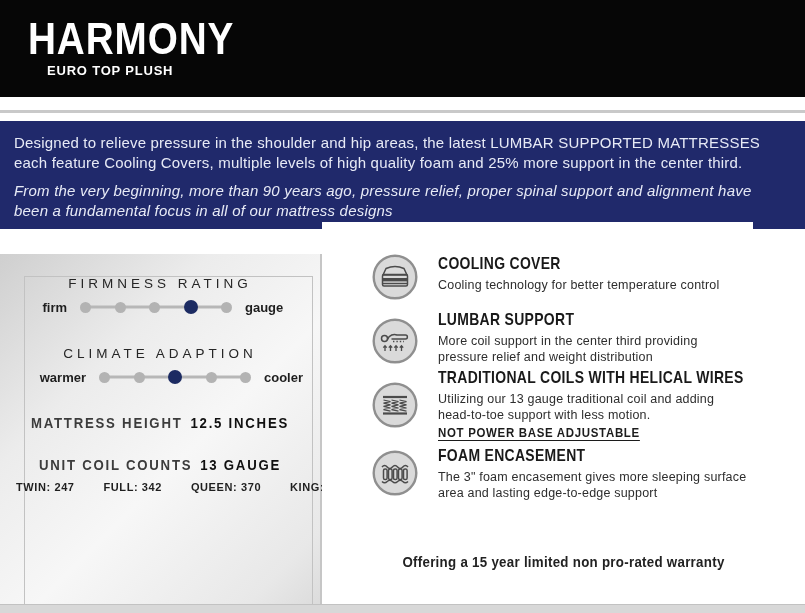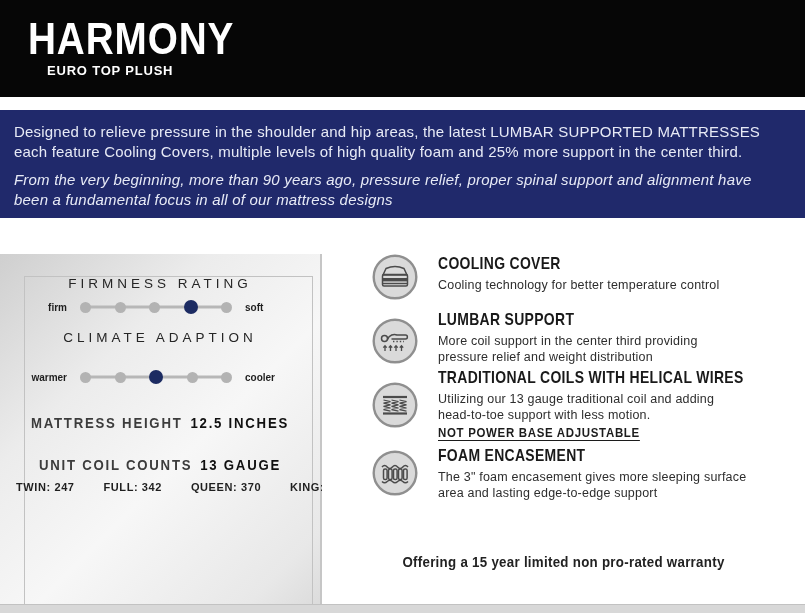--- a/index.html
+++ b/index.html
@@ -9,39 +9,39 @@
   
   .hdr{position:absolute;left:0;top:0;width:805px;height:97px;background:#060606;}
   .hdr h1{position:absolute;left:28px;top:14px;margin:0;color:#fff;font-size:44px;
           font-weight:bold;letter-spacing:1px;transform:scaleX(.88);transform-origin:left center;
           white-space:nowrap;}
   .hdr .sub{position:absolute;left:29px;top:63px;color:#fff;font-size:13px;font-weight:bold;
             letter-spacing:.8px;white-space:nowrap;margin-left:18px;}
   .sep{position:absolute;left:0;top:110px;width:805px;height:3px;background:#c9c9c9;}
 
   
-  .banner{position:absolute;left:0;top:110px;width:805px;height:108px;background:#20296b;
+  .banner{position:absolute;left:0;top:121px;width:805px;height:108px;background:#20296b;
           box-sizing:border-box;padding:8px 16px 3px 14px;}
   .banner p{margin:4px 0 9px 0;color:#e7eaf6;font-size:15px;line-height:1.3;
             letter-spacing:.2px;white-space:pre-line;}
   .banner p + p{margin-top:0;font-style:italic;}
 
   
   .panel{position:absolute;left:0;top:222px;width:322px;height:383px;box-sizing:border-box;
          background:linear-gradient(135deg,#cfcfcf 0%,#ececec 30%,#f7f7f7 55%,#e8e8e8 85%,#d6d6d6 100%);
          border-right:2px solid #c6c6c6;margin-top:32px;}
   .inner-border{position:absolute;left:24px;top:22px;right:7px;bottom:20px;
                 border:1px solid #c2c2c2;pointer-events:none;}
   .spec-title{position:absolute;width:100%;text-align:center;font-size:13.5px;color:#262626;
               letter-spacing:4px;white-space:nowrap;}
-  .t1{top:22px;} .t2{top:76px;}
+  .t1{top:22px;} .t2{top:92px;}
   .slider-row{position:absolute;left:0;width:322px;display:grid;
               grid-template-columns:76px 160px 76px;align-items:center;height:18px;}
-  .r1{top:44px;} .r2{top:114px;}
-  .slabel{font-size:10px;font-weight:bold;color:#1e1e1e;}
+  .r1{top:44px;} .r2{top:114px;padding-left:19px;}
+  .slabel{font-size:13px;font-weight:bold;color:#1e1e1e;}
   .slabel.left{text-align:right;padding-right:9px;}
   .slabel.right{text-align:left;padding-left:9px;}
   .track{position:relative;display:flex;justify-content:space-between;align-items:center;
          width:152px;margin:0 auto;height:18px;}
   .track::before{content:'';position:absolute;left:4px;right:4px;top:50%;height:3px;
                  background:#b7b7b7;transform:translateY(-50%);}
   .dot{position:relative;width:11px;height:11px;border-radius:50%;background:#b3b3b3;z-index:1;}
   .dot.sel{width:14px;height:14px;background:#1c2b62;}
   .metric{position:absolute;width:100%;text-align:center;font-weight:bold;font-size:15px;
           letter-spacing:2px;color:#3c3c3c;transform:scaleX(.88);transform-origin:center;
@@ -105,21 +105,21 @@
     <div class="spec-title t1">FIRMNESS RATING</div>
     <div class="slider-row r1">
       <span class="slabel left">firm</span>
       <span class="track">
           <span class="dot"></span>
           <span class="dot"></span>
           <span class="dot"></span>
           <span class="dot sel"></span>
           <span class="dot"></span>
         </span>
-      <span class="slabel right">soft</span>
+      <span class="slabel right">gauge</span>
     </div>
 
     <div class="spec-title t2">CLIMATE ADAPTION</div>
     <div class="slider-row r2">
       <span class="slabel left">warmer</span>
       <span class="track">
           <span class="dot"></span>
           <span class="dot"></span>
           <span class="dot sel"></span>
           <span class="dot"></span>

